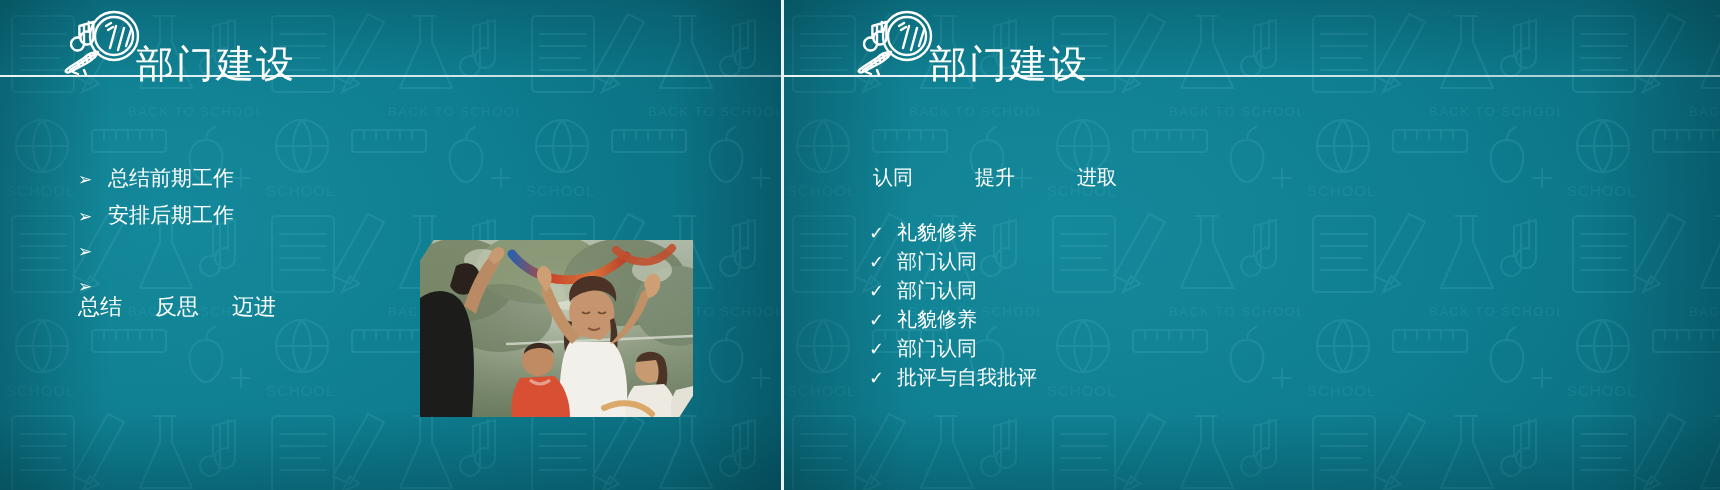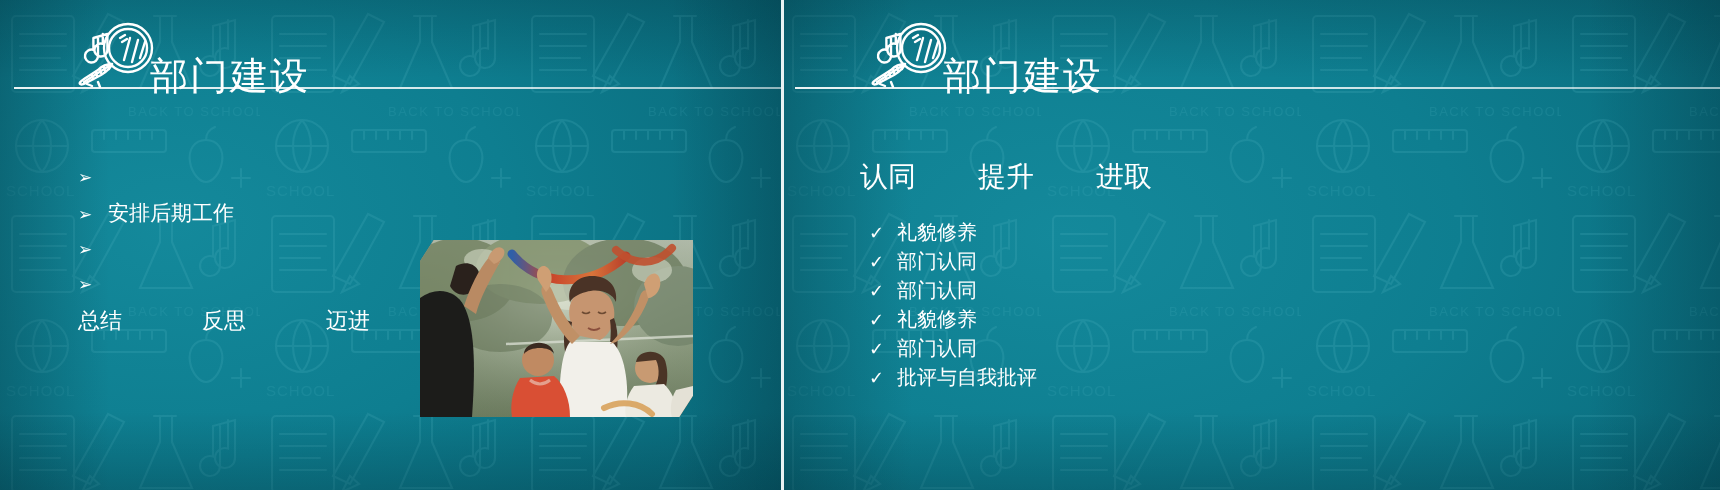--- a/index.html
+++ b/index.html
@@ -51,23 +51,22 @@
     inset: 0;
     pointer-events: none;
     background:
       linear-gradient(to right, rgba(0,40,50,.30) 0%, rgba(0,0,0,0) 14%, rgba(0,0,0,0) 86%, rgba(0,40,50,.28) 100%),
       linear-gradient(to bottom, rgba(0,40,50,.22) 0%, rgba(0,0,0,0) 16%, rgba(0,0,0,0) 84%, rgba(0,40,50,.26) 100%);
   }
 
   
   .header {
     position: absolute;
-    top: 12px; left: 0; right: 0;
+    top: 0; left: 0; right: 0;
     height: 88px;
-    margin-left: 14px;
   }
   .brand-icon {
     position: absolute;
     left: 48px;
     top: 6px;
     width: 104px;
     height: 74px;
   }
   .brand-icon svg { width: 100%; height: 100%; display: block; }
 
@@ -116,37 +115,37 @@
     font-size: 17px;
     line-height: 28px;
     color: #ffffff;
     width: 16px;
     flex: none;
   }
 
   .keyword-row {
     position: absolute;
     left: 78px;
-    top: 230px;
+    top: 216px;
     display: flex;
-    gap: 80px;
+    gap: 33px;
     color: #ffffff;
     font-size: 22px;
     line-height: 30px;
   }
 
   
   .kw-top {
     position: absolute;
-    left: 79px;
+    left: 92px;
     top: 84px;
     display: flex;
     gap: 62px;
     color: #ffffff;
-    font-size: 28px;
+    font-size: 20px;
     line-height: 34px;
   }
   .check-list {
     position: absolute;
     left: 88px;
     top: 144px;
   }
   .check-row {
     display: flex;
     align-items: baseline;
@@ -250,20 +249,21 @@
       </div>
       <h1 class="slide-title">部门建设</h1>
       <div class="header-rule"></div>
     </header>
 
     <div class="content">
 
       <ul class="bullet-list" style="list-style:none;margin:0;padding:0;">
         <li class="bullet-row">
           <span class="bullet-mark">➢</span>
+          <span>总结前期工作</span>
         </li>
         <li class="bullet-row">
           <span class="bullet-mark">➢</span>
           <span>安排后期工作</span>
         </li>
         <li class="bullet-row">
           <span class="bullet-mark">➢</span>
         </li>
         <li class="bullet-row">
           <span class="bullet-mark">➢</span>

